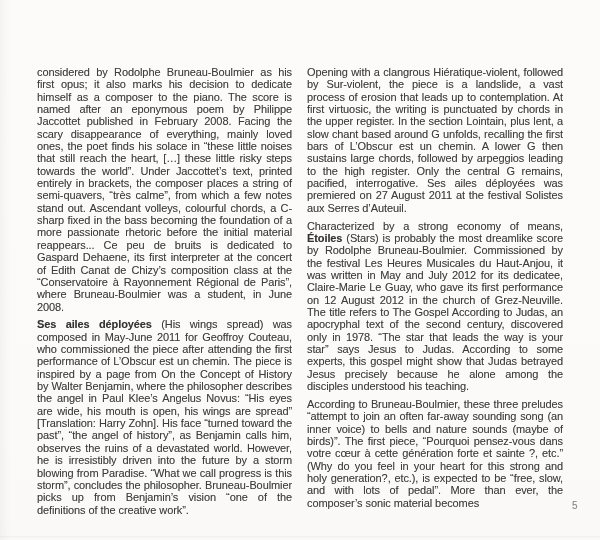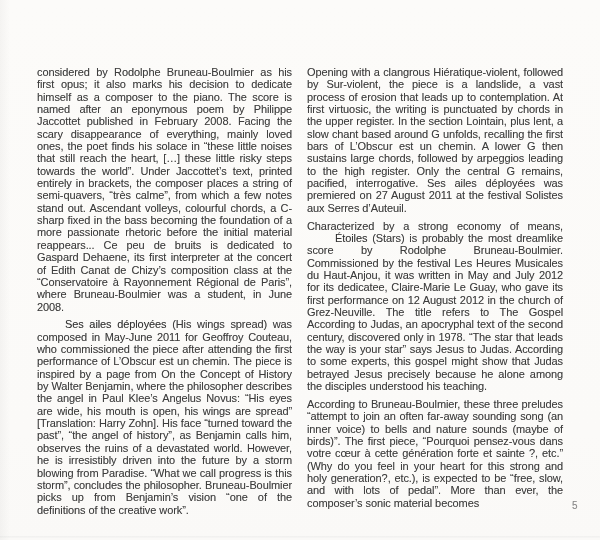--- a/index.html
+++ b/index.html
@@ -44,21 +44,21 @@
     letter-spacing: -0.1px;
     word-spacing: 0.1px;
     hyphens: auto;
     -webkit-hyphens: auto;
     text-shadow: 0 0 0.5px rgba(61,61,61,0.35);
   }
   .col-left  { width: 255px; }
   .col-right { width: 256px; }
   .col p { margin: 0 0 5.5px 0; }
   .col p:last-child { margin-bottom: 0; }
-  .b { font-weight: normal; color: #333; margin-left: 28px; }
+  .b { font-weight: bold; color: #333; }
   .i { }
   .page-number {
     position: absolute;
     left: 572px;
     top: 500px;
     font-size: 10px;
     color: #8a8a8a;
     text-shadow: 0 0 0.5px rgba(138,138,138,0.4);
   }
 </style>

